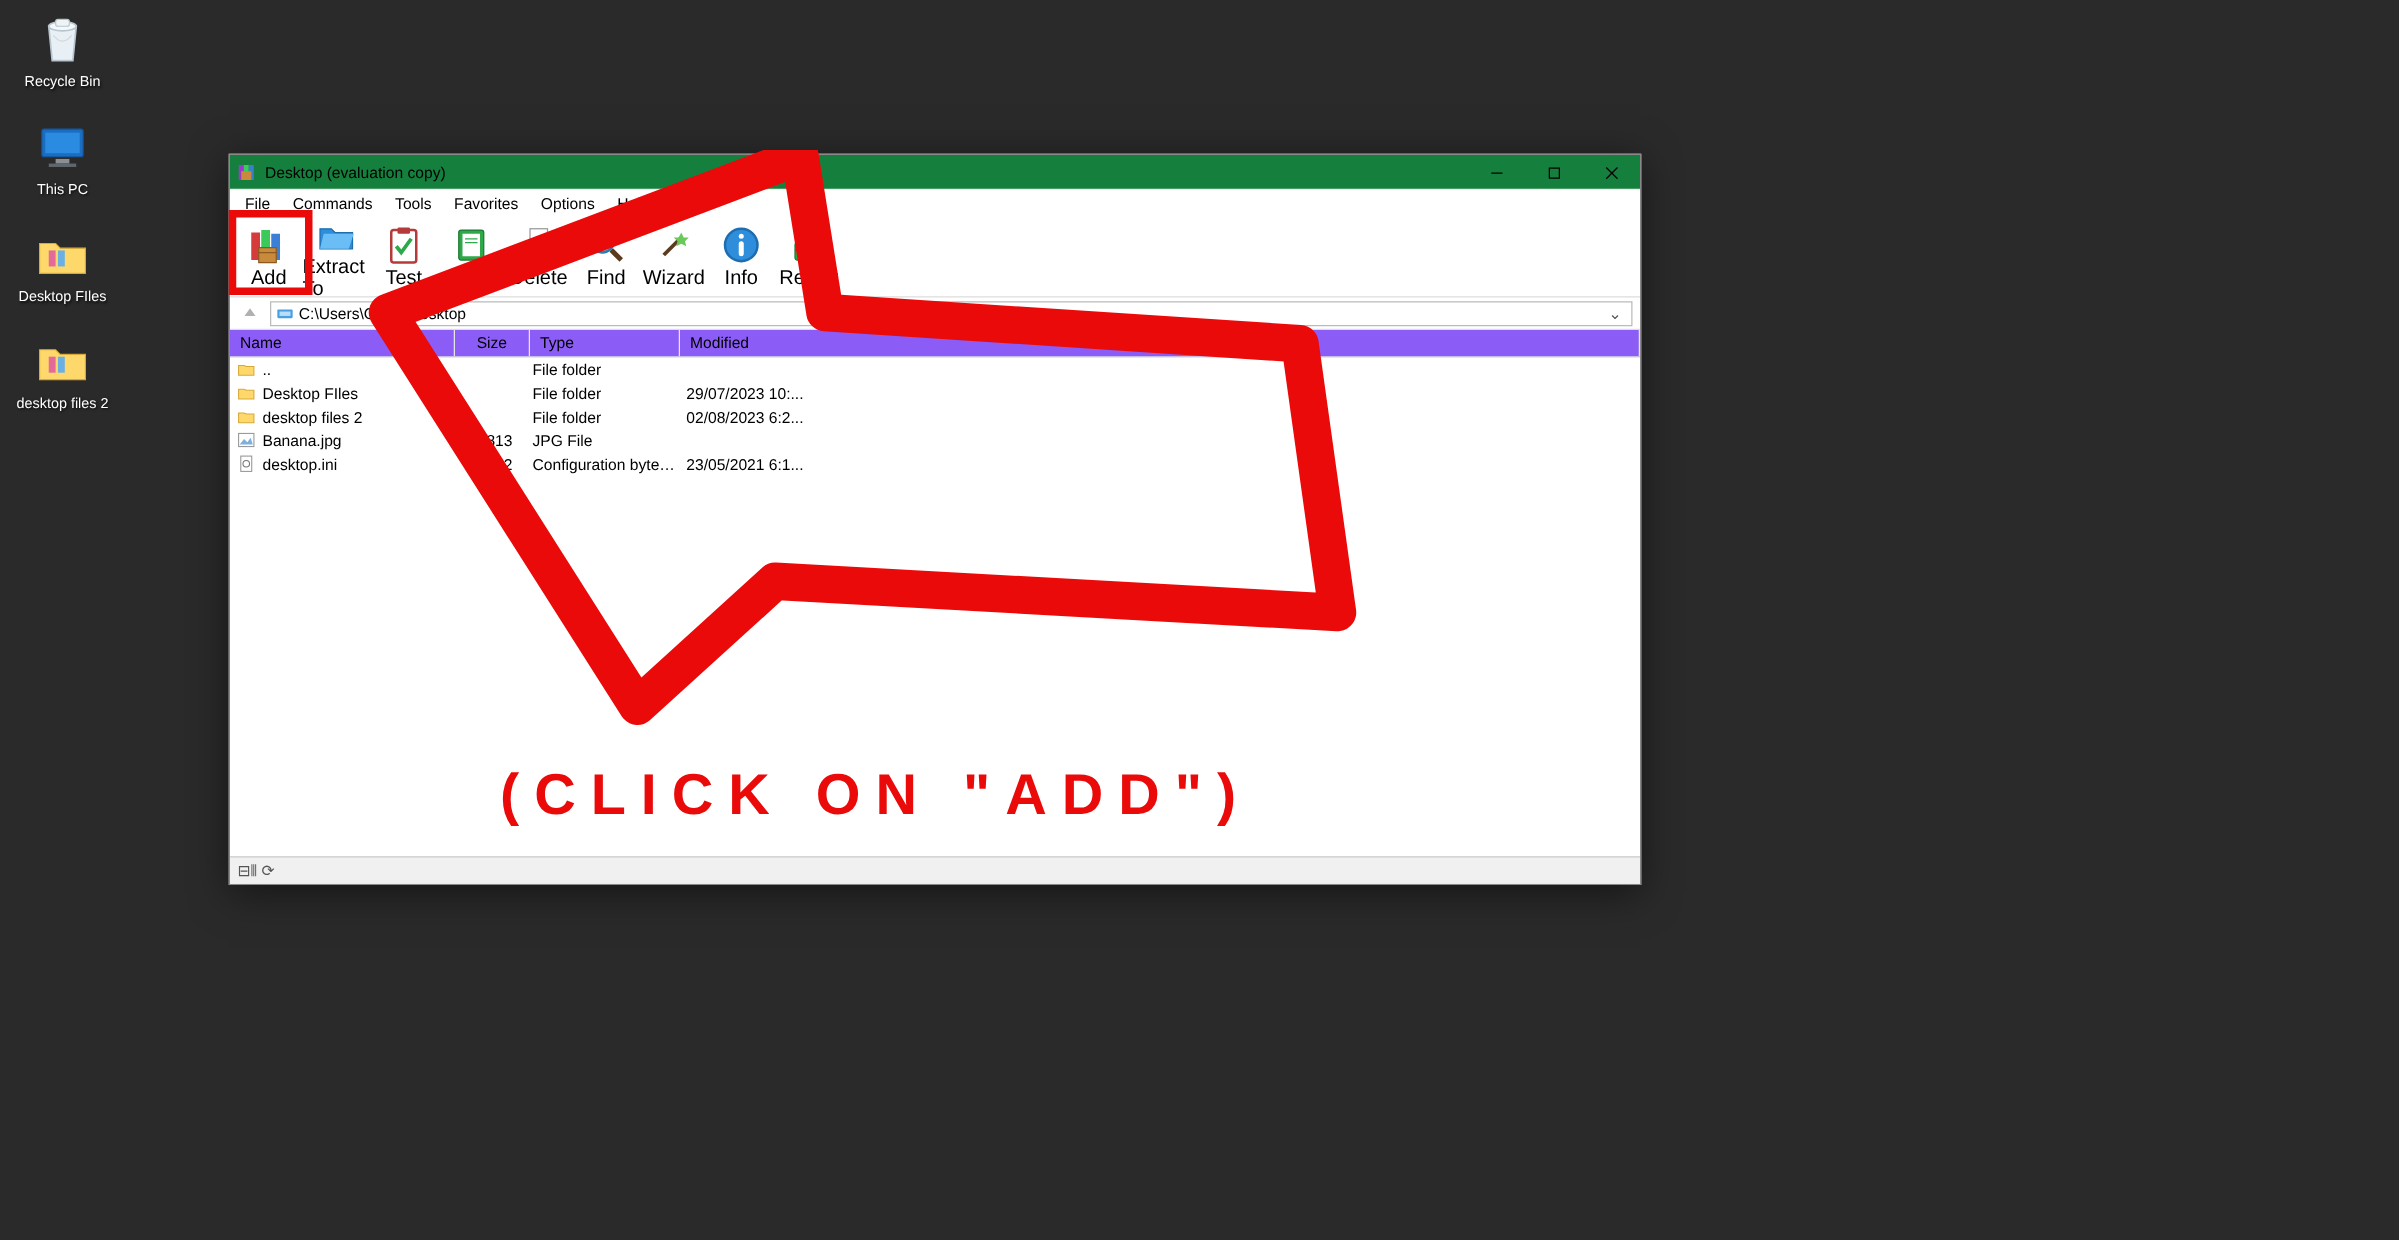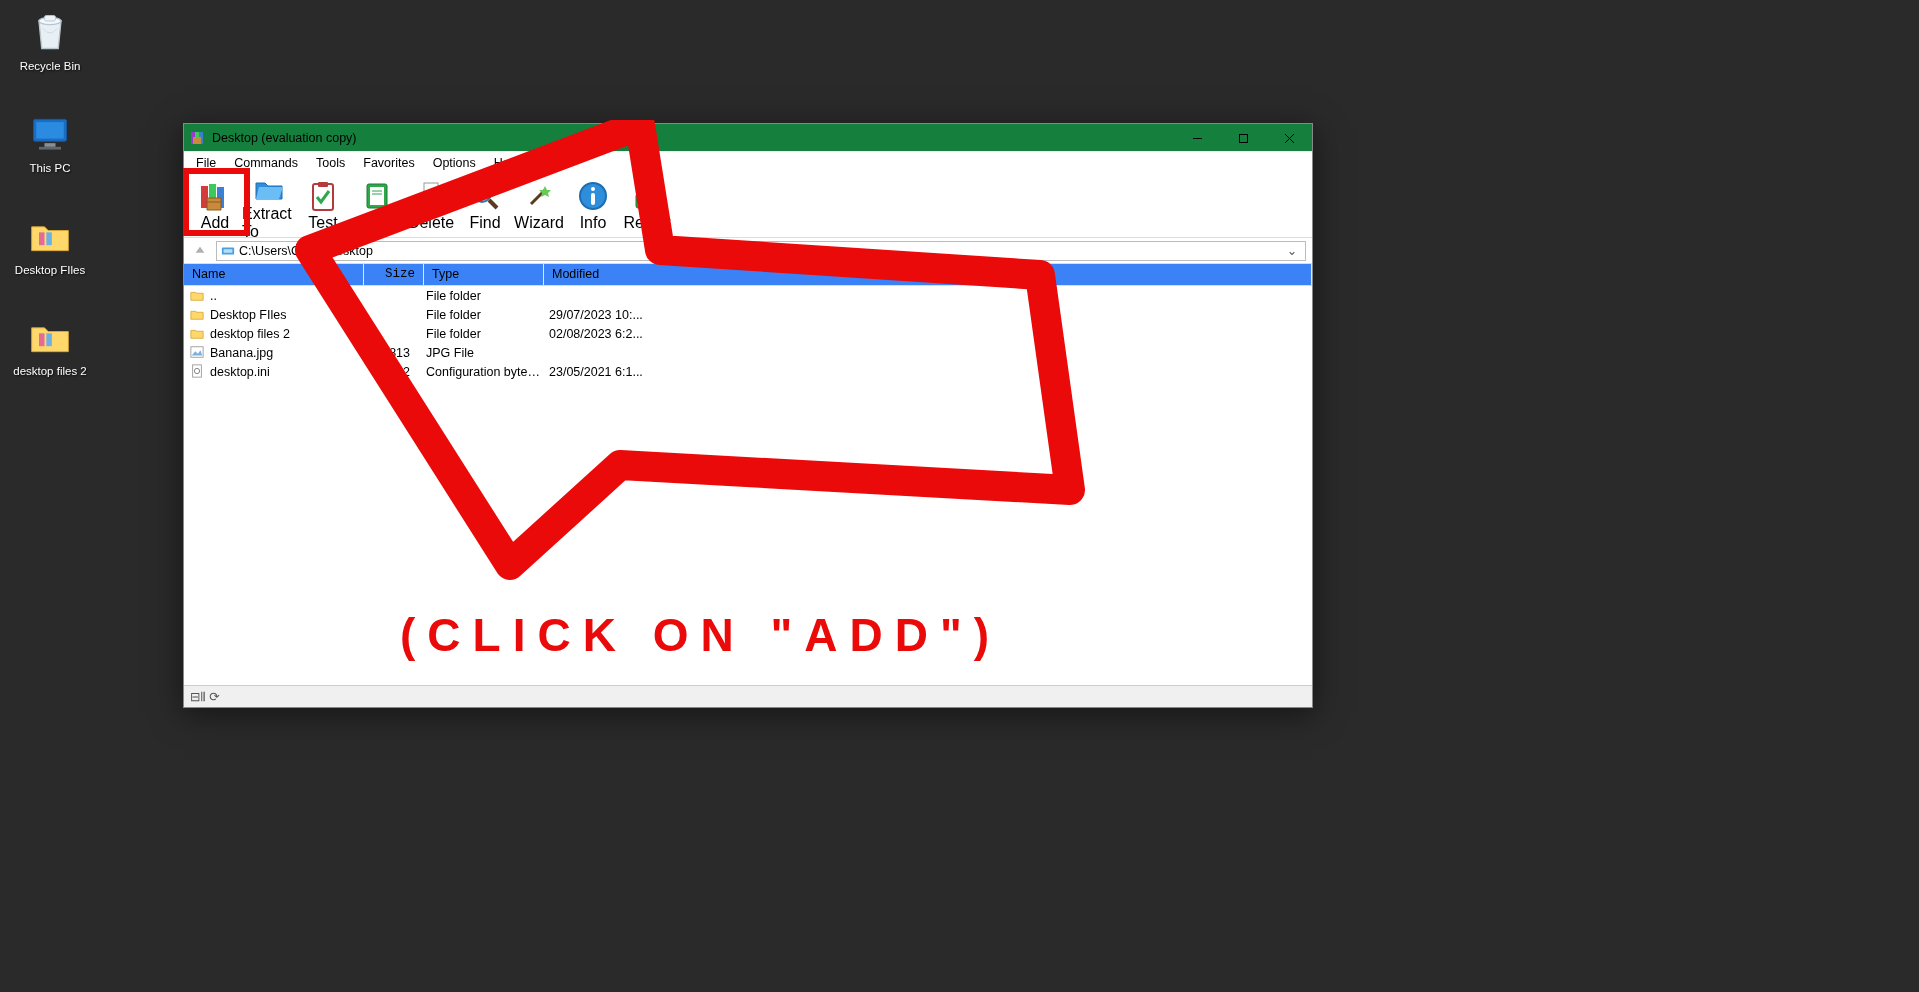--- a/index.html
+++ b/index.html
@@ -16,21 +16,21 @@
 
   
   .desktop-icons {
     position: absolute;
     left: 0;
     top: 0;
     display: flex;
     flex-direction: column;
     align-items: center;
     padding: 8px 10px;
-    gap: 36px;
+    gap: 20px;
   }
   .desktop-icon {
     width: 80px;
     display: flex;
     flex-direction: column;
     align-items: center;
     gap: 4px;
     color: #fff;
     text-align: center;
     cursor: pointer;
@@ -166,28 +166,28 @@
     text-align: center;
     color: #555;
   }
 
   
   .list-header {
     height: 22px;
     display: flex;
     border-bottom: 1px solid #ddd;
     font-size: 12.5px;
-    background: #3b82f6;
+    background: #8b5cf6;
   }
   .list-header .col {
     padding: 3px 8px;
     border-right: 1px solid #e5e5e5;
   }
   .col-name { width: 180px; }
-  .col-size { width: 60px; text-align: right; padding-right: 10px; font-family: Liberation Mono, monospace;}
+  .col-size { width: 60px; text-align: center; padding-right: 10px;}
   .col-type { width: 120px; }
   .col-mod  { flex: 1; }
 
   .file-list {
     flex: 1;
     overflow: auto;
     background: #fff;
   }
   .file-row {
     height: 19px;

